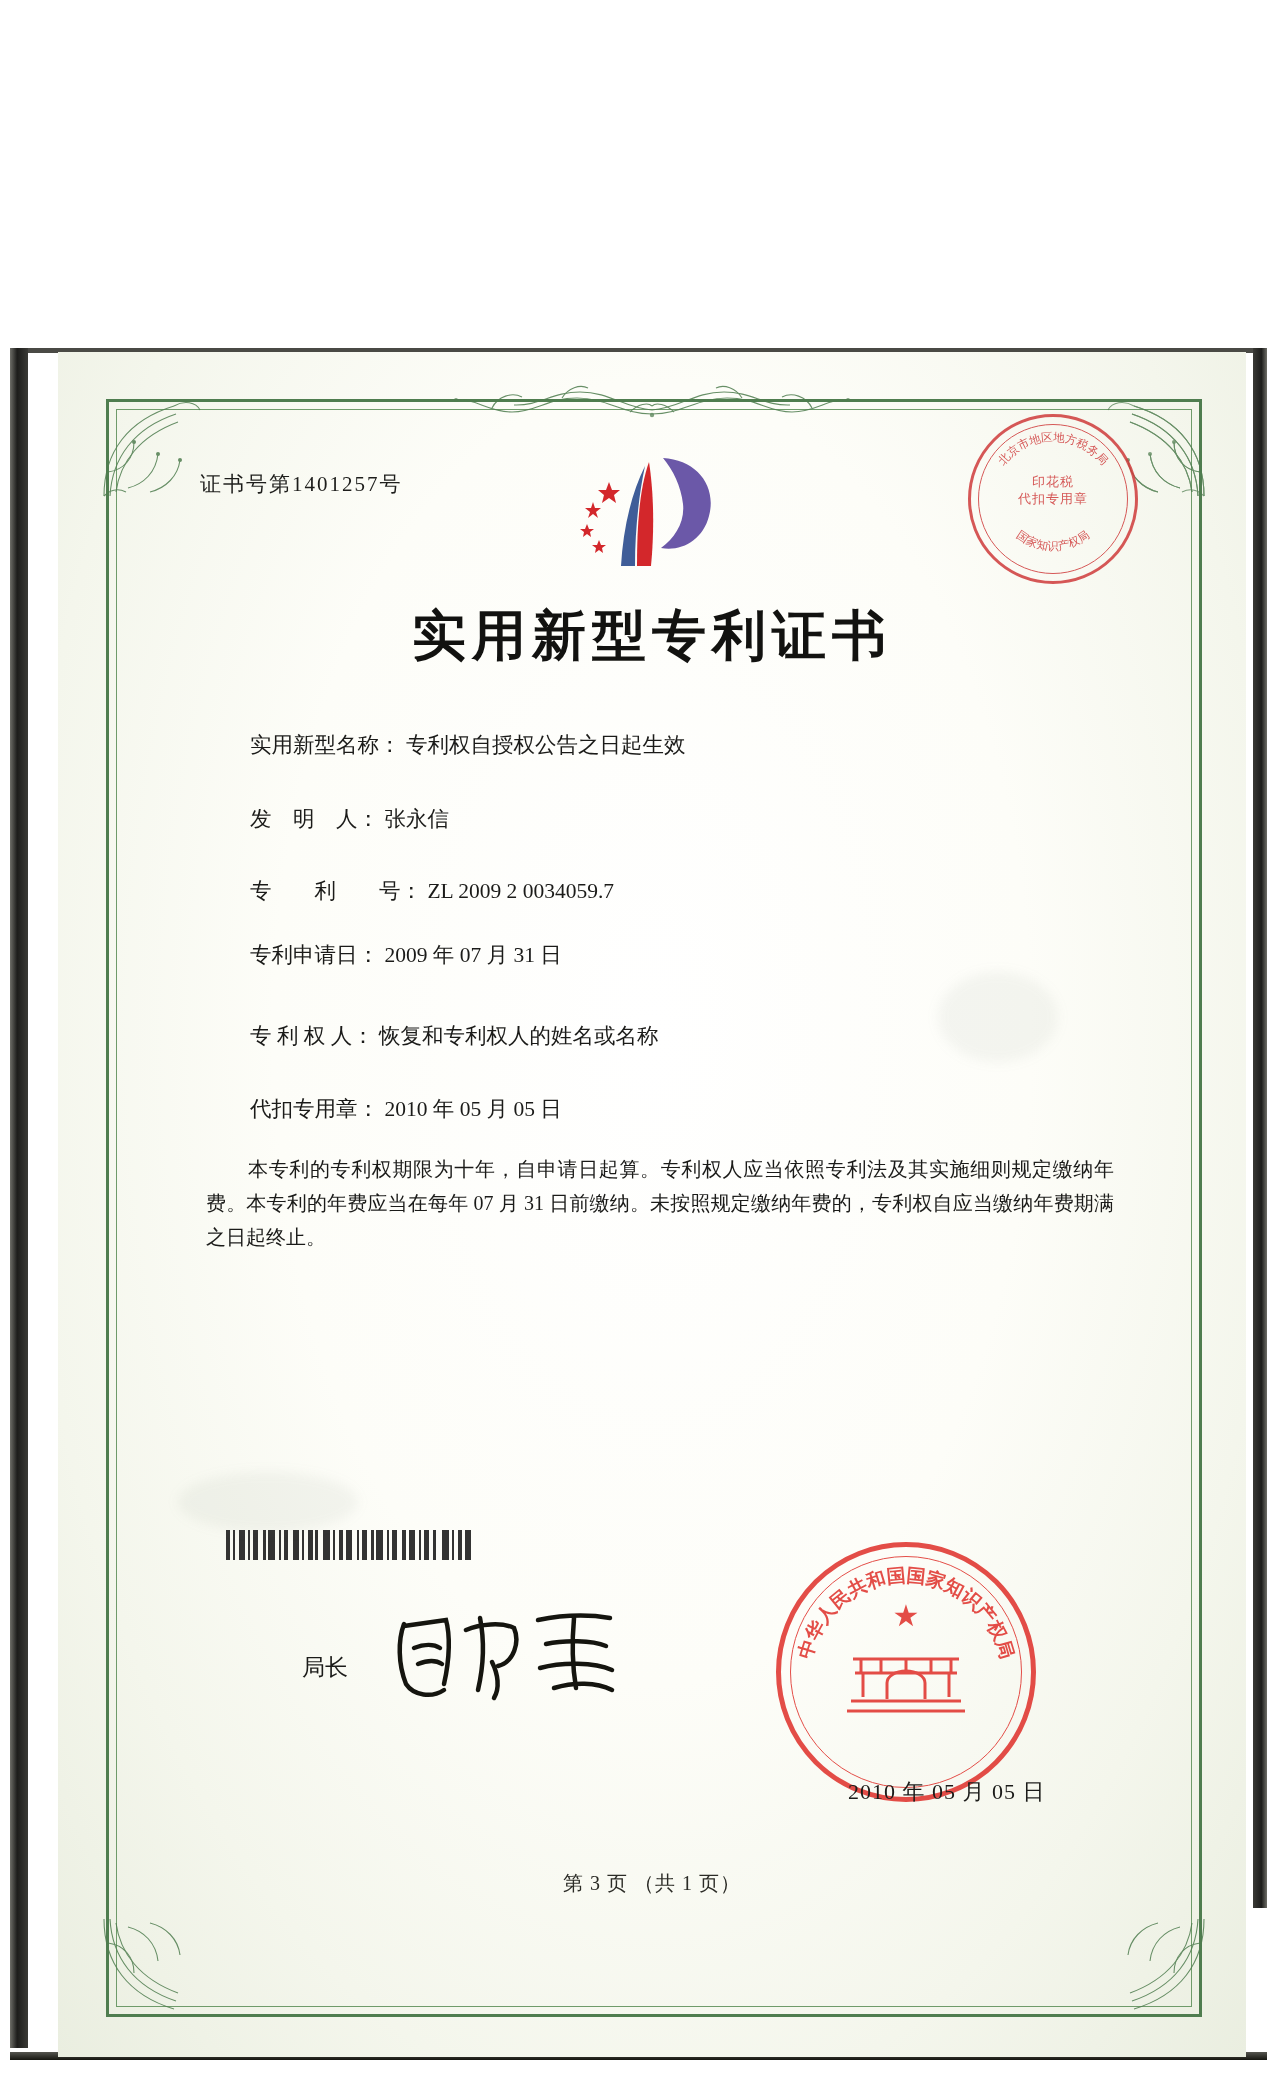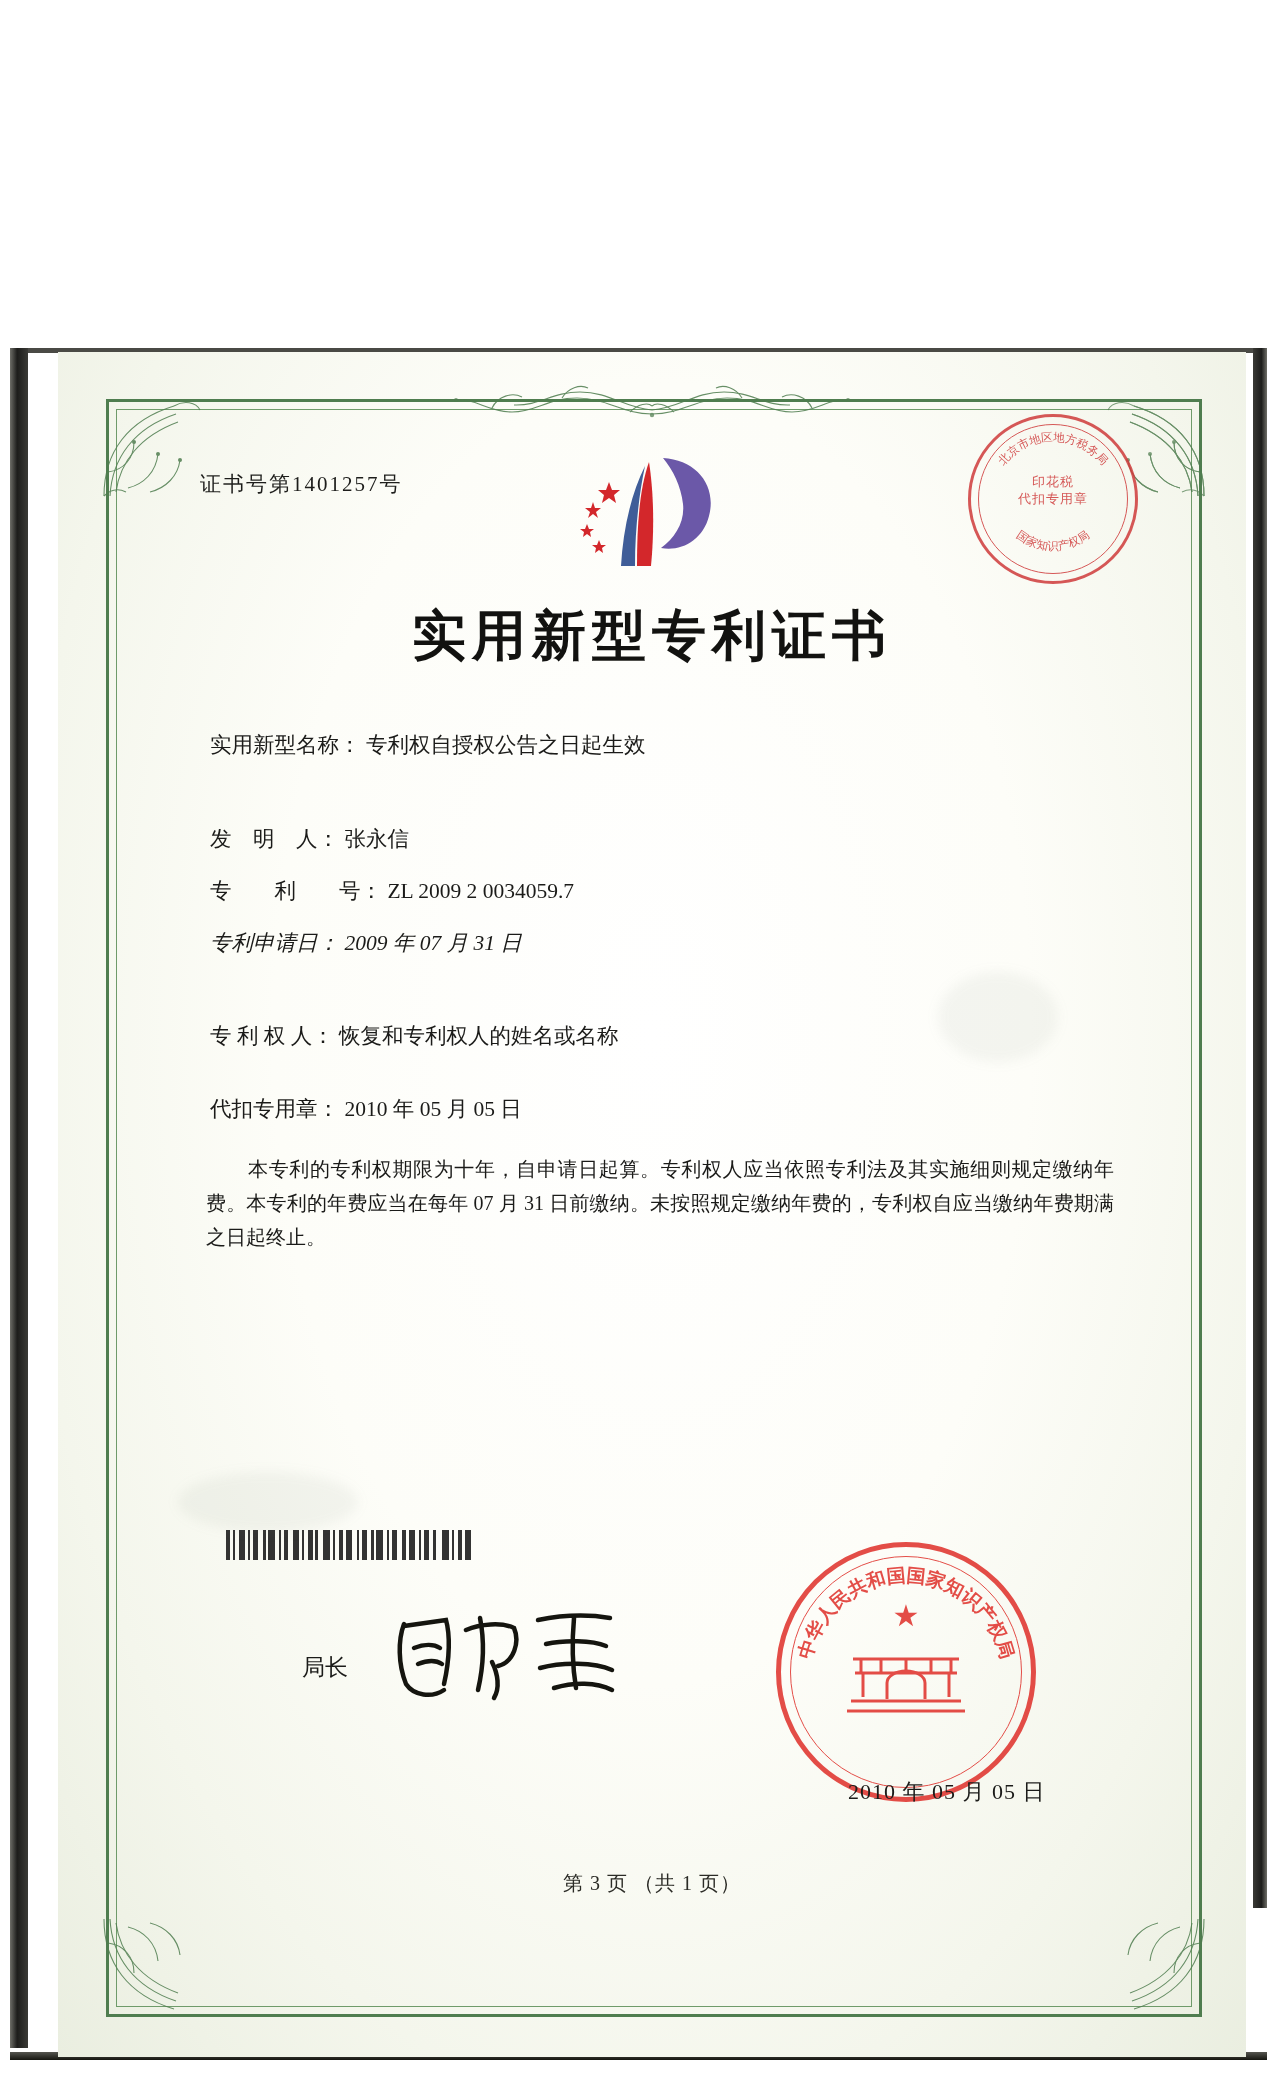--- a/index.html
+++ b/index.html
@@ -148,27 +148,28 @@
   .field-row {
     position: absolute;
     left: 152px;
     font-size: 21.5px;
     color: #1b1b19;
     white-space: nowrap;
   }
   .field-label {
     display: inline-block;
     color: #1b1b19;
+    margin-left: 40px;
   }
   .field-value { color: #1b1b19; }
 
   #row-name   { top: 378px; }
-  #row-inventor { top: 472px; }
+  #row-inventor { top: 452px; }
   #row-patentno { top: 524px; }
-  #row-appdate { top: 576px; font-style: italic; }
+  #row-appdate { top: 588px; }
   #row-holder  { top: 669px; }
   #row-grantdate { top: 742px; }
 
   
   #body-text {
     position: absolute;
     left: 148px;
     right: 132px;
     top: 800px;
     font-size: 20px;

